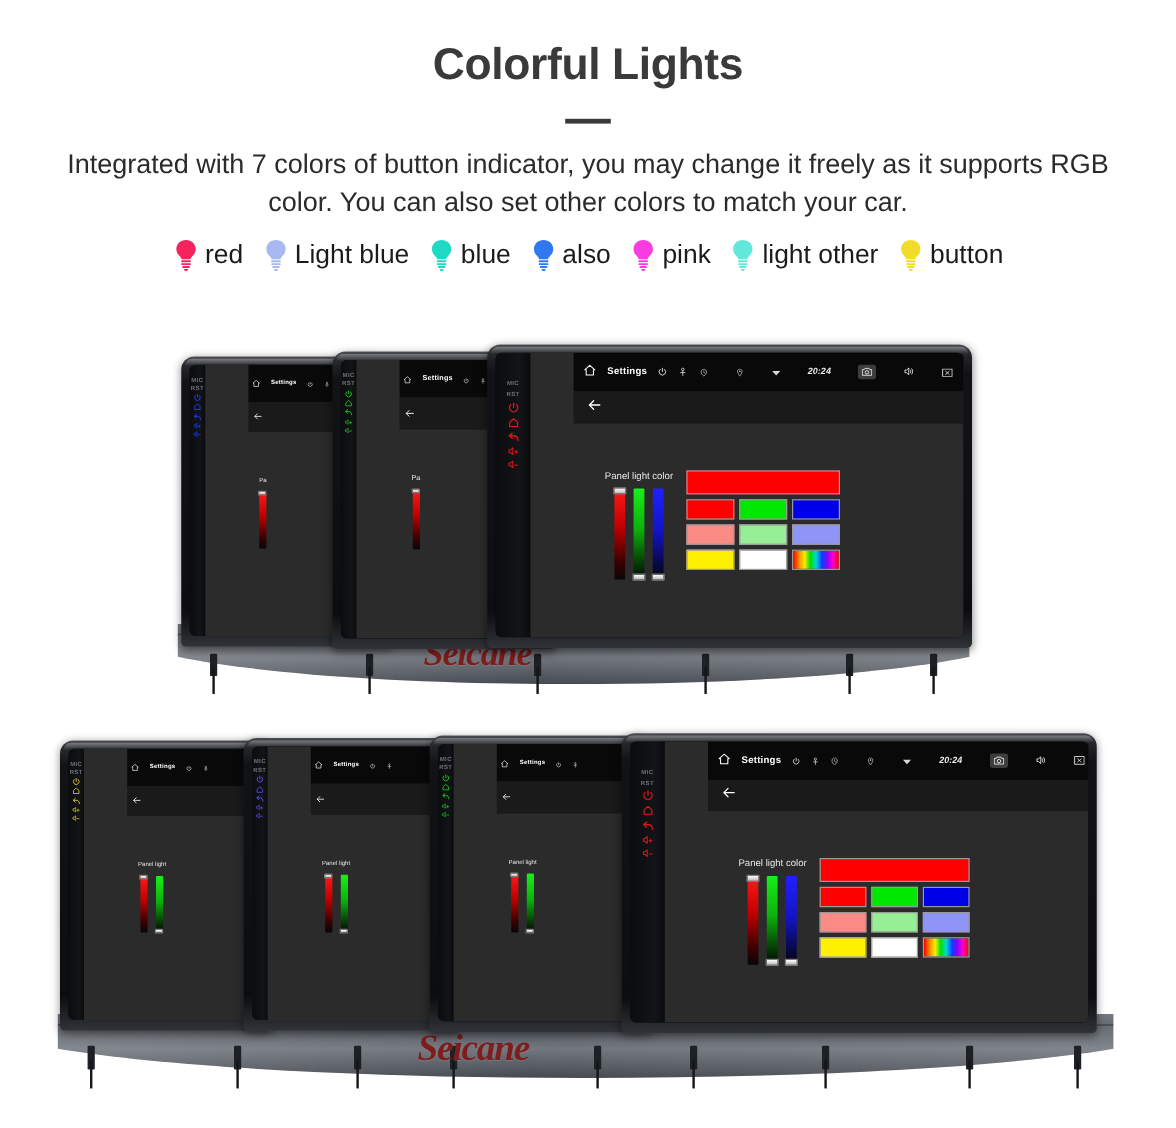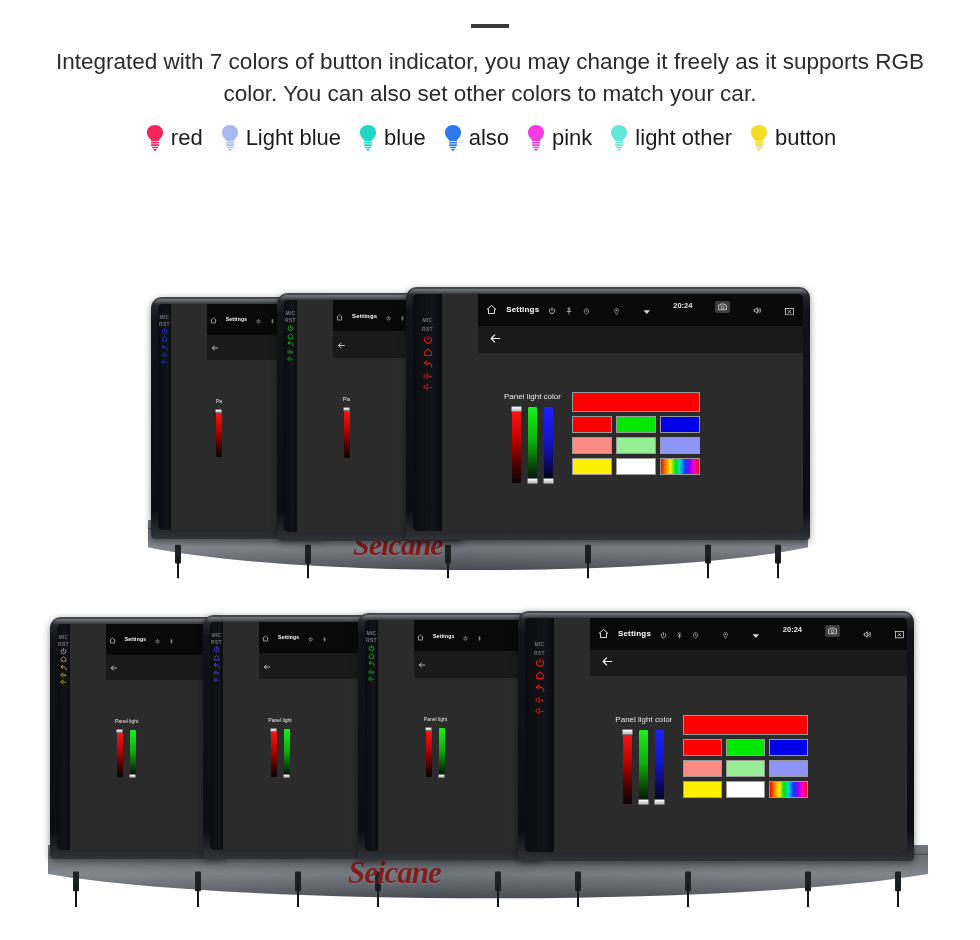--- a/index.html
+++ b/index.html
@@ -125,22 +125,23 @@
     flex: 0 0 auto;
     position: relative;
   }
   .sb-left { display:flex; align-items:center; gap:9px; }
   .sb-title {
     font-size: 8px; font-weight: bold; color: #fff;
     letter-spacing: .2px; white-space: nowrap;
   }
   .sb-right {
     margin-left: auto;
-    display: flex; align-items: flex-start; gap: 23px;
+    display: flex; align-items: center; gap: 23px;
     white-space: nowrap;
+    font-style: italic;
   }
   .sb-time { font-size: 7.5px; color:#e8e8e8; font-weight:600; }
   .sb-cam-hl {
     background: #3d3d3d; border-radius: 2px; padding: 2px 3px; line-height:0;
   }
   .actionbar {
     height: 11.5%;
     background: #1a1a1a;
     display: flex; align-items: center;
     padding-left: 3.5%;
@@ -207,20 +208,21 @@
     color: #7f1d1d;
     letter-spacing: -1px;
     text-shadow: 0 1px 0 rgba(255,255,255,.12);
     user-select: none;
   }
 </style>
 </head>
 <body>
 
 <div>
+  <h1 class="page-title">Colorful Lights</h1>
   <div class="title-divider"></div>
   <p class="subtitle">Integrated with 7 colors of button indicator, you may change it freely as it supports RGB color. You can also set other colors to match your car.</p>
 </div>
 
 <div class="legend" id="legend">
     <div class="legend-item">
       <span style="line-height: 0;">
         <svg class="bulb" width="22" height="27.5" viewBox="0 0 24 30" xmlns="http://www.w3.org/2000/svg">
     <path d="M12 1C7.0 1 3.2 4.6 3.2 9.2c0 3.3 1.9 5.3 3.3 6.9 .9 1 1.4 1.7 1.5 2.6h8c.1-.9 .6-1.6 1.5-2.6 1.4-1.6 3.3-3.6 3.3-6.9C20.8 4.6 17 1 12 1z" fill="#f5245f"></path>
     <rect x="7.6" y="19.6" width="8.8" height="1.7" rx=".7" fill="#f5245f"></rect>

